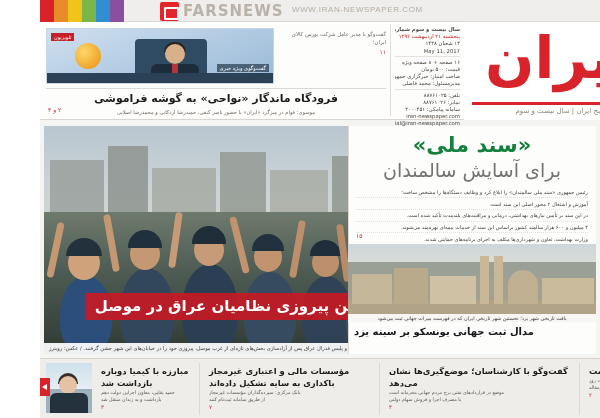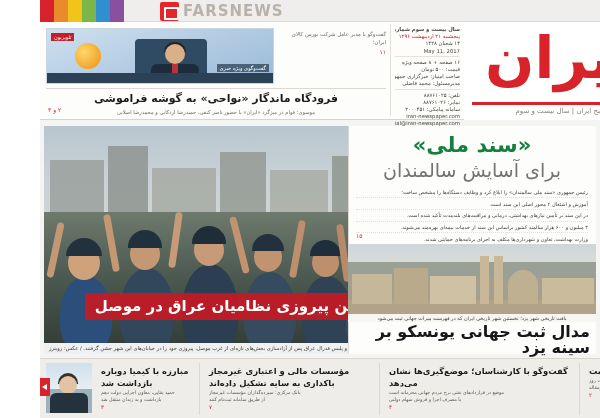--- a/index.html
+++ b/index.html
@@ -312,22 +312,22 @@
   .pc-cap {
     position: absolute; left: 0; bottom: 0; width: 248px;
     background: rgba(255,255,255,0.9);
     font-size: 5px; color: #3d3a35; padding: 1px 3px;
     direction: rtl; text-align: center;
   }
   .sub-head {
     position: absolute;
     right: 6px; top: 198px;
     width: 236px;
-    direction: rtl; text-align: right;
-    font-size: 16px; font-weight: bold; color: #17161a;
+    direction: rtl; text-align: left;
+    font-size: 10px; font-weight: bold; color: #17161a;
     line-height: 16px;
   }
   .rcol-divider {
     position: absolute; left: 0; top: 0; width: 1px; height: 228px;
     background: #ddd8d1;
   }
 
   
   .bottom {
     position: absolute;
@@ -391,20 +391,21 @@
     <div class="tb-swatch" style="left:14px;background:#e98a2b;"></div>
     <div class="tb-swatch" style="left:28px;background:#f0c419;"></div>
     <div class="tb-swatch" style="left:42px;background:#7ab648;"></div>
     <div class="tb-swatch" style="left:56px;background:#2f8fd0;"></div>
     <div class="tb-swatch" style="left:70px;background:#8a4fa0;"></div>
 
     <div class="wm-logo">
       <div class="wm-mark"></div>
       <div class="wm-text">FARSNEWS</div>
     </div>
+    <div class="wm-url">WWW.IRAN-NEWSPAPER.COM</div>
   </div>
 
   <div class="masthead">
 
     <div class="logo-area">
       <div class="logo-word">ایران</div>
       <div class="logo-line"></div>
       <div class="logo-sub">روزنامه صبح ایران  |  سال بیست و سوم</div>
     </div>
 

